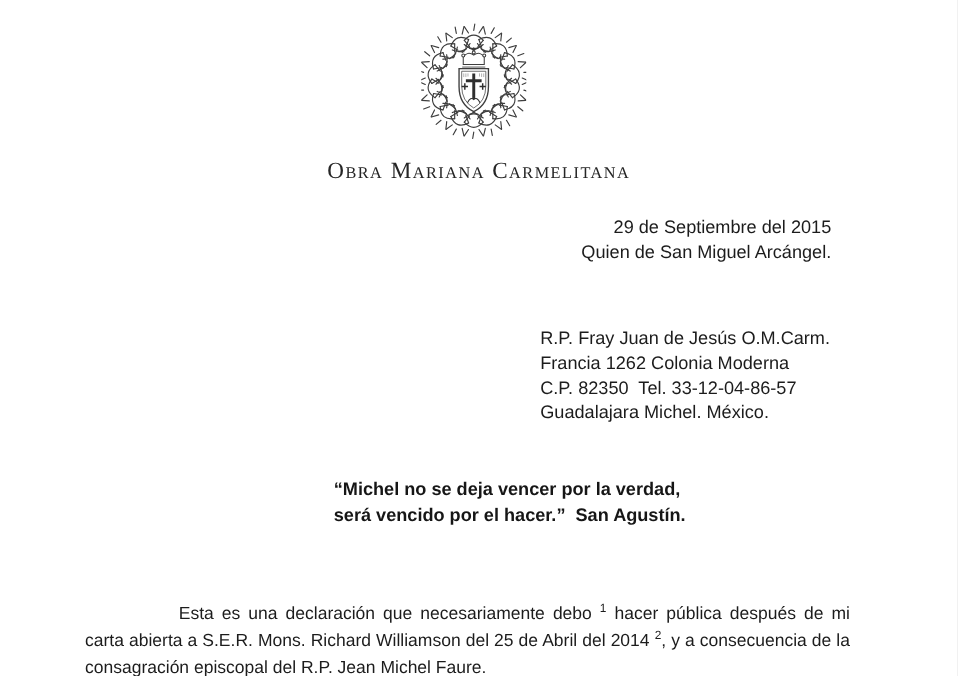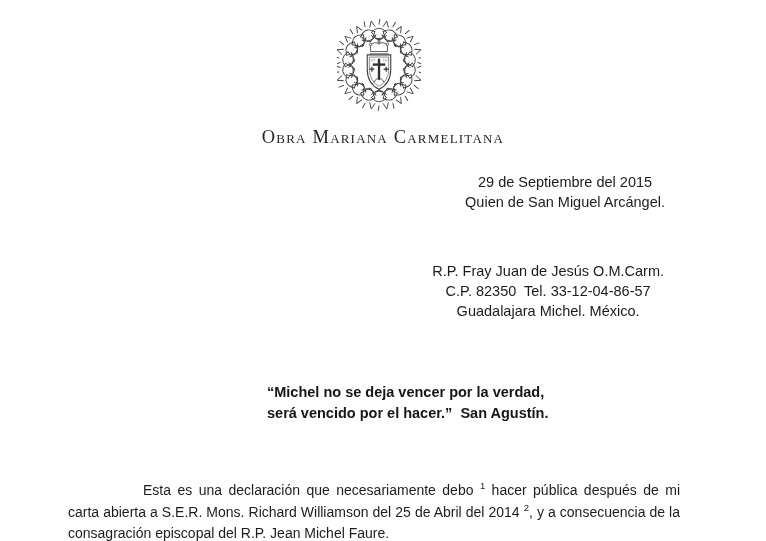--- a/index.html
+++ b/index.html
@@ -15,25 +15,25 @@
   .org-title{
     position:absolute;left:0;top:127px;width:766px;
     text-align:center;
     font-family:"Liberation Serif",serif;
     font-variant:small-caps;
     font-size:18.5px;letter-spacing:1.2px;
     color:#262626;
   }
   .date-block{
     position:absolute;top:173px;right:101px;
-    text-align:center;font-size:14.5px;line-height:19.5px;color:#1c1c1c;
+    text-align:right;font-size:14.5px;line-height:19.5px;color:#1c1c1c;
   }
   .address-block{
     position:absolute;top:262px;right:102px;
-    text-align:center;font-size:14.5px;line-height:19.8px;color:#1c1c1c;
+    text-align:left;font-size:14.5px;line-height:19.8px;color:#1c1c1c;
   }
   .quote-block{
     position:absolute;left:267px;top:382px;
     font-size:14.5px;font-weight:bold;line-height:20.5px;color:#161616;
   }
   .body-par{
     position:absolute;left:68px;top:466px;width:612px;
     font-size:14px;line-height:21.6px;
     text-align:justify;color:#1c1c1c;
   }
@@ -98,20 +98,21 @@
 
   <div class="org-title">Obra Mariana Carmelitana</div>
 
   <div class="date-block">
     <div>29 de Septiembre del 2015</div>
     <div>Quien de San Miguel Arcángel.</div>
   </div>
 
   <div class="address-block">
     <div class="prewrap">R.P. Fray Juan de Jesús O.M.Carm.</div>
+    <div class="prewrap">Francia 1262 Colonia Moderna</div>
     <div class="prewrap">C.P. 82350  Tel. 33-12-04-86-57</div>
     <div class="prewrap">Guadalajara Michel. México.</div>
   </div>
 
   <div class="quote-block">
     <div class="prewrap">“Michel no se deja vencer por la verdad,</div>
     <div class="prewrap">será vencido por el hacer.”  San Agustín.</div>
   </div>
 
   <p class="body-par"><span class="indent"></span><span>Esta es una declaración que necesariamente debo </span><sup>1</sup><span> hacer pública después de mi carta abierta a S.E.R. Mons. Richard Williamson del 25 de Abril del 2014 </span><sup>2</sup><span>, y a consecuencia de la consagración episcopal del R.P. Jean Michel Faure.</span></p>

